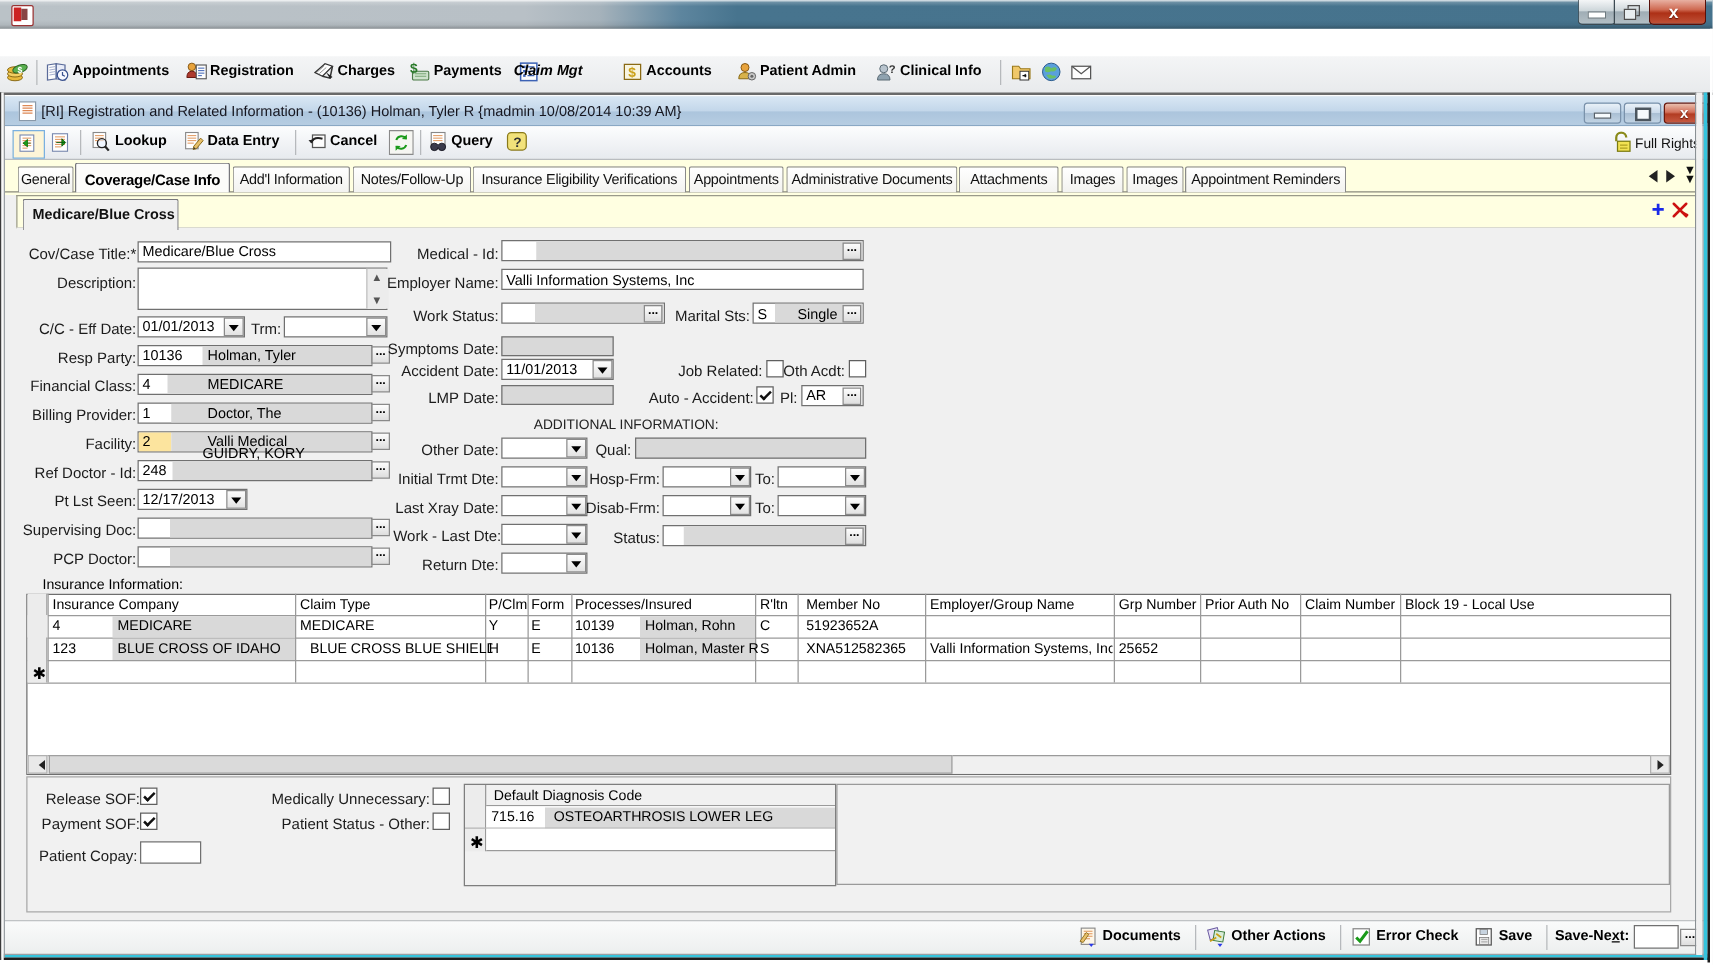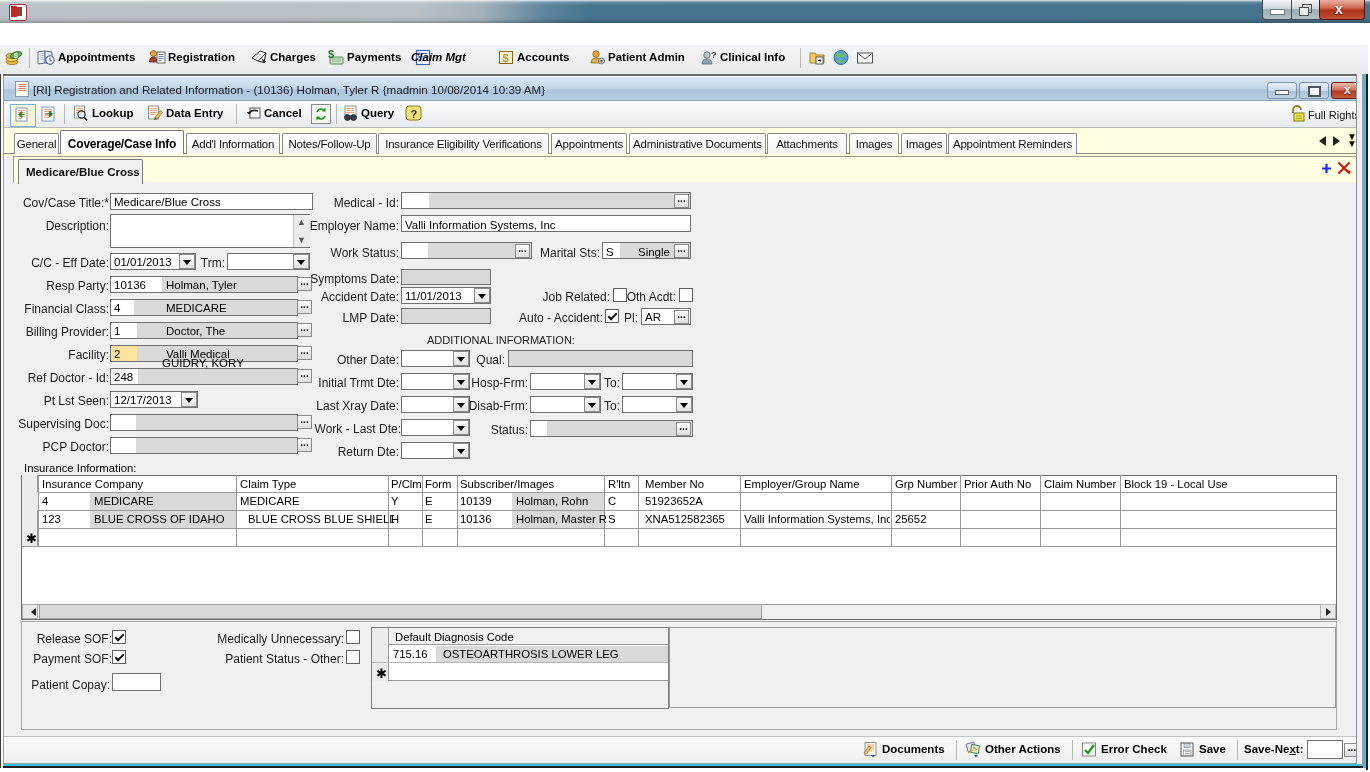--- a/index.html
+++ b/index.html
@@ -374,21 +374,21 @@
 <div class="inp" style="left:618px;top:268px;width:71px;height:17px;"></div>
 <div class="dd" style="left:672px;top:269px;height:15px;"></div>
 <div class="lbl" style="left:324px;top:295px;width:200px;">Status:</div>
 <div class="inp" style="left:526px;top:292px;width:163px;height:17px;"></div>
 <div class="abs gray" style="left:543px;top:293px;width:145px;height:15px;"></div>
 <div class="dots" style="left:672px;top:294px;width:15px;height:14px;">...</div>
 
 </div>
 
     <div id="insur">
-<div class="abs" style="left:20px;top:334px;font-size:11.3px;color:#000;white-space:nowrap;">Insurance Information:</div>
+<div class="abs" style="left:30px;top:334px;font-size:11.3px;color:#000;white-space:nowrap;">Insurance Information:</div>
 <div class="abs" style="left:17px;top:347px;width:1316px;height:145px;background:#fff;border:1px solid #6e6e6e;box-sizing:border-box;"></div>
 <div class="abs" style="left:18px;top:364px;width:1314px;height:1px;background:#9a9a9a;"></div>
 <div class="abs" style="left:18px;top:382px;width:1314px;height:1px;background:#9a9a9a;"></div>
 <div class="abs" style="left:18px;top:400px;width:1314px;height:1px;background:#9a9a9a;"></div>
 <div class="abs" style="left:18px;top:418px;width:1314px;height:1px;background:#9a9a9a;"></div>
 <div class="abs" style="left:34px;top:347px;width:1px;height:71px;background:#9a9a9a;"></div>
 <div class="abs" style="left:232px;top:347px;width:1px;height:71px;background:#9a9a9a;"></div>
 <div class="abs" style="left:384px;top:347px;width:1px;height:71px;background:#9a9a9a;"></div>
 <div class="abs" style="left:418px;top:347px;width:1px;height:71px;background:#9a9a9a;"></div>
 <div class="abs" style="left:453px;top:347px;width:1px;height:71px;background:#9a9a9a;"></div>
@@ -396,21 +396,21 @@
 <div class="abs" style="left:634px;top:347px;width:1px;height:71px;background:#9a9a9a;"></div>
 <div class="abs" style="left:736px;top:347px;width:1px;height:71px;background:#9a9a9a;"></div>
 <div class="abs" style="left:887px;top:347px;width:1px;height:71px;background:#9a9a9a;"></div>
 <div class="abs" style="left:956px;top:347px;width:1px;height:71px;background:#9a9a9a;"></div>
 <div class="abs" style="left:1036px;top:347px;width:1px;height:71px;background:#9a9a9a;"></div>
 <div class="abs" style="left:1116px;top:347px;width:1px;height:71px;background:#9a9a9a;"></div>
 <div class="abs" style="left:38px;top:350px;font-size:11.3px;color:#000;white-space:nowrap;">Insurance Company</div>
 <div class="abs" style="left:236px;top:350px;font-size:11.3px;color:#000;white-space:nowrap;">Claim Type</div>
 <div class="abs" style="left:387px;top:350px;font-size:11.3px;color:#000;white-space:nowrap;">P/Clm</div>
 <div class="abs" style="left:421px;top:350px;font-size:11.3px;color:#000;white-space:nowrap;">Form</div>
-<div class="abs" style="left:456px;top:350px;font-size:11.3px;color:#000;white-space:nowrap;">Subscriber/Images</div>
+<div class="abs" style="left:456px;top:350px;font-size:11.3px;color:#000;white-space:nowrap;">Processes/Insured</div>
 <div class="abs" style="left:604px;top:350px;font-size:11.3px;color:#000;white-space:nowrap;">R'ltn</div>
 <div class="abs" style="left:641px;top:350px;font-size:11.3px;color:#000;white-space:nowrap;">Member No</div>
 <div class="abs" style="left:740px;top:350px;font-size:11.3px;color:#000;white-space:nowrap;">Employer/Group Name</div>
 <div class="abs" style="left:891px;top:350px;font-size:11.3px;color:#000;white-space:nowrap;">Grp Number</div>
 <div class="abs" style="left:960px;top:350px;font-size:11.3px;color:#000;white-space:nowrap;">Prior Auth No</div>
 <div class="abs" style="left:1040px;top:350px;font-size:11.3px;color:#000;white-space:nowrap;">Claim Number</div>
 <div class="abs" style="left:1120px;top:350px;font-size:11.3px;color:#000;white-space:nowrap;">Block 19 - Local Use</div>
 <div class="abs" style="left:18px;top:347px;width:16px;height:71px;background:#ececec;border-right:1px solid #9a9a9a;box-sizing:border-box;"></div>
 <div class="abs" style="left:18px;top:364px;width:16px;height:18px;background:#ececec;"></div>
 <div class="abs" style="left:22px;top:403px;font-size:11.3px;color:#000;white-space:nowrap;font-size:13px;">✱</div>

